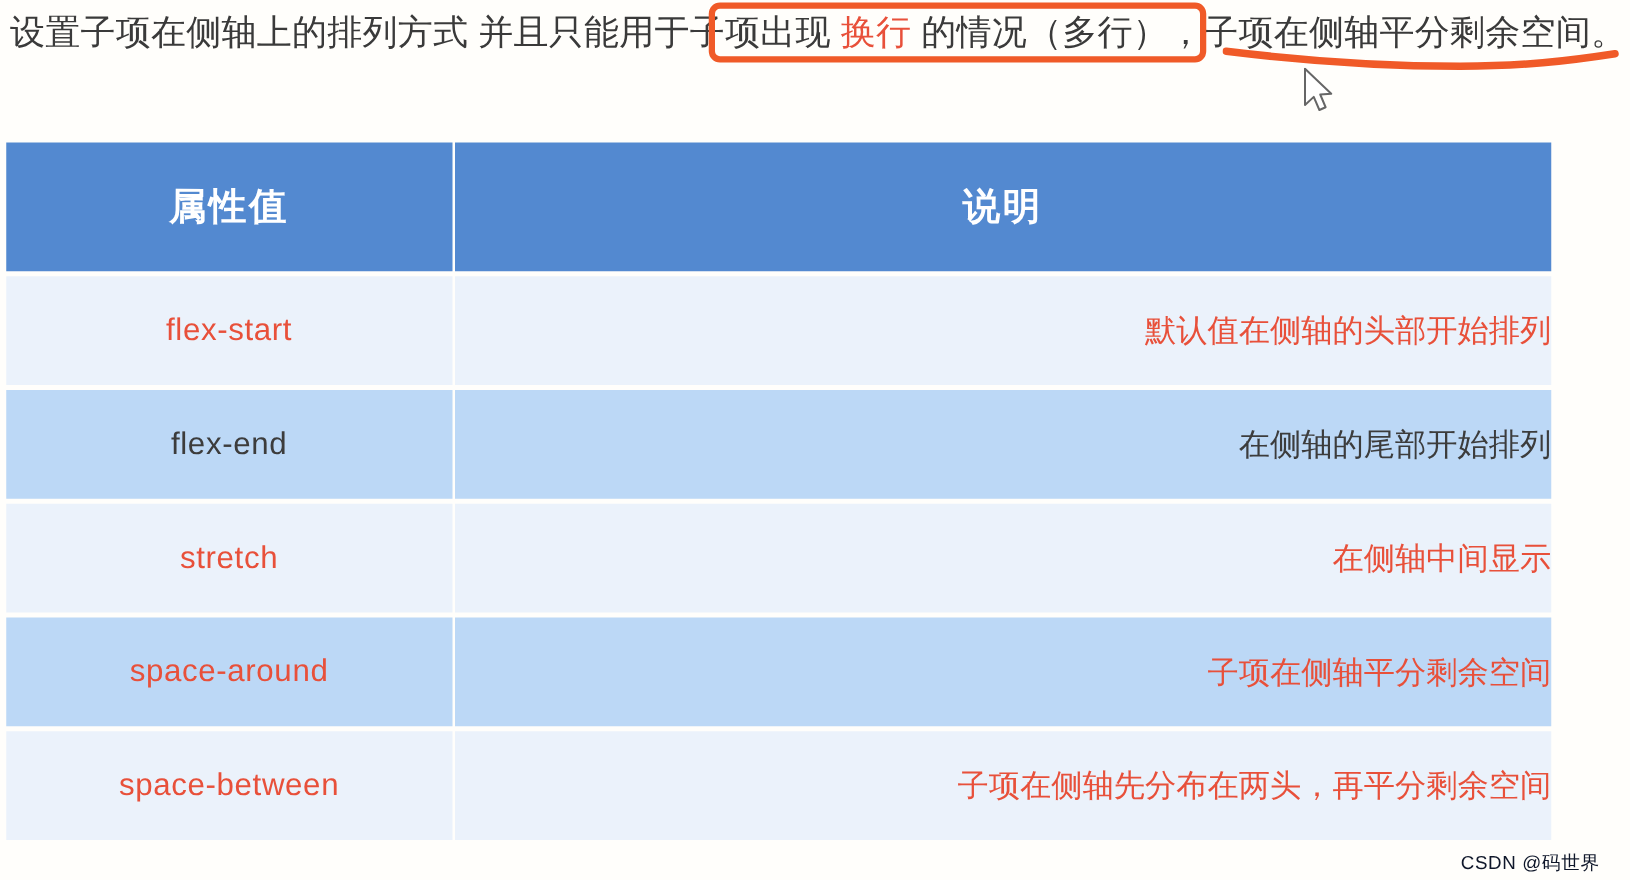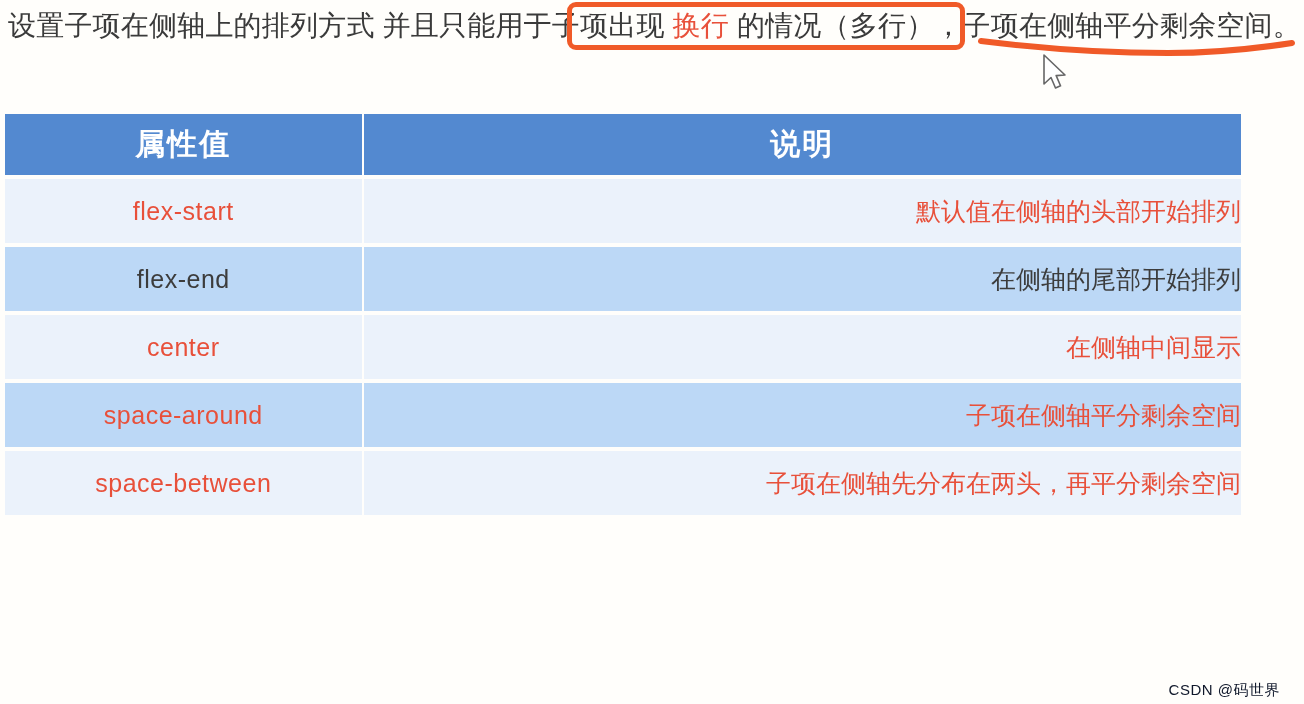--- a/index.html
+++ b/index.html
@@ -83,32 +83,32 @@
   }
   #attr-table th, #attr-table td {
     padding: 0;
     margin: 0;
     border: 0;
   }
   .col-value  { width: 356px; }
   .col-desc   { width: 876px; }
 
   thead th {
-    height: 61px;
+    height: 103px;
     background: #5389d0;
     color: #ffffff;
     font-size: 30px;
     font-weight: bold;
     text-align: center;
     vertical-align: middle;
     letter-spacing: 2px;
   }
 
   tbody tr td {
-    height: 64px;
+    height: 87px;
     vertical-align: middle;
     font-size: 25px;
   }
   tbody tr.row-light td { background: #ebf2fb; }
   tbody tr.row-blue  td { background: #bcd8f6; }
   tbody tr.row-gray  td { background: #c6d5e8; }
 
   td.cell-value {
     text-align: center;
     letter-spacing: 0.5px;
@@ -168,21 +168,21 @@
   <tbody id="table-body">
     <tr class="row-light">
       <td class="cell-value txt-red">flex-start</td>
       <td class="cell-desc txt-red">默认值在侧轴的头部开始排列</td>
     </tr>
     <tr class="row-blue">
       <td class="cell-value txt-dark">flex-end</td>
       <td class="cell-desc txt-dark">在侧轴的尾部开始排列</td>
     </tr>
     <tr class="row-light">
-      <td class="cell-value txt-red">center</td>
+      <td class="cell-value txt-red">stretch</td>
       <td class="cell-desc txt-red">在侧轴中间显示</td>
     </tr>
     <tr class="row-blue">
       <td class="cell-value txt-red">space-around</td>
       <td class="cell-desc indented txt-red">子项在侧轴平分剩余空间</td>
     </tr>
     <tr class="row-light">
       <td class="cell-value txt-red">space-between</td>
       <td class="cell-desc indented txt-red">子项在侧轴先分布在两头，再平分剩余空间</td>
     </tr>

